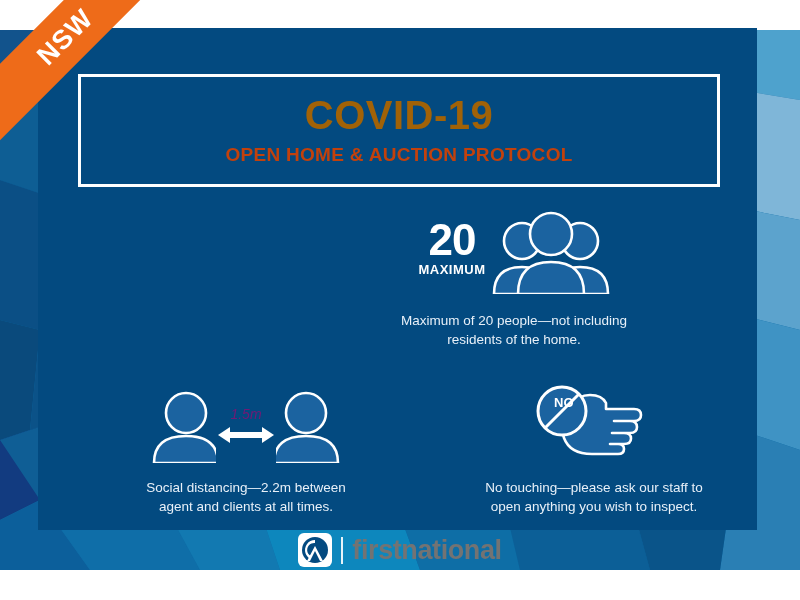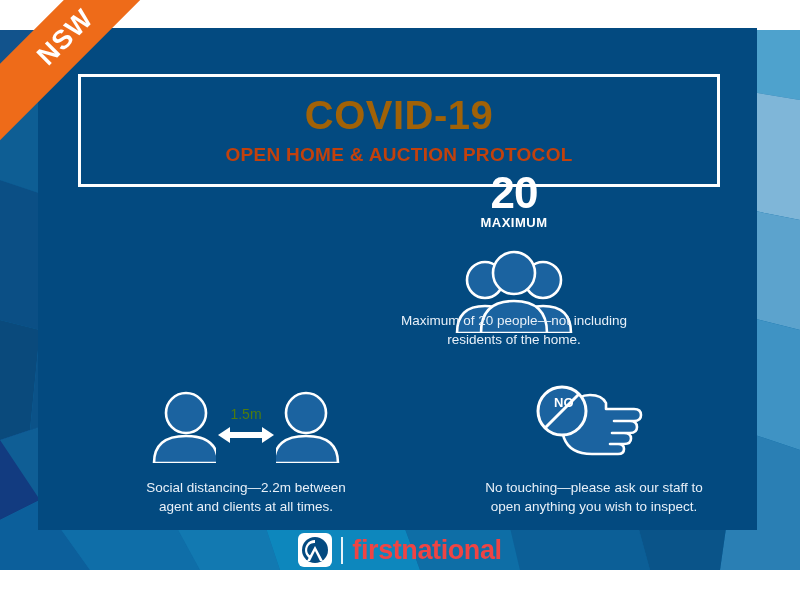--- a/index.html
+++ b/index.html
@@ -121,21 +121,20 @@
   #cell-distancing  { left: 143px; top: 375px; width: 206px; }
   #cell-no-touching { left: 476px; top: 375px; width: 236px; }
 
   
   .max-row {
     display: flex;
     align-items: center;
     justify-content: center;
     gap: 6px;
     height: 92px;
-    flex-direction: column;
   }
   .max-number-wrap {
     text-align: center;
     line-height: 1;
     padding-bottom: 14px;
   }
   .max-number {
     font-size: 44px;
     font-weight: bold;
     color: #ffffff;
@@ -157,40 +156,41 @@
     height: 92px;
   }
   .dist-measure {
     display: flex;
     flex-direction: column;
     align-items: center;
     padding-bottom: 22px;
   }
   .dist-label {
     font-size: 14px;
-    color: #4d7c0f;
+    color: #701a75;
     margin-bottom: 3px;
+    font-style: italic;
   }
 
   
   #footer-logo {
     position: absolute;
     left: 0;
     top: 530px;
     width: 800px;
     height: 40px;
     display: flex;
     align-items: center;
     justify-content: center;
     gap: 9px;
   }
   #logo-wordmark {
     font-size: 27px;
     font-weight: bold;
-    color: #ef4444;
+    color: #737373;
     letter-spacing: -0.4px;
   }
   #logo-divider {
     width: 2px;
     height: 27px;
     background: #ffffff;
     opacity: 0.9;
   }
 </style>
 </head>

